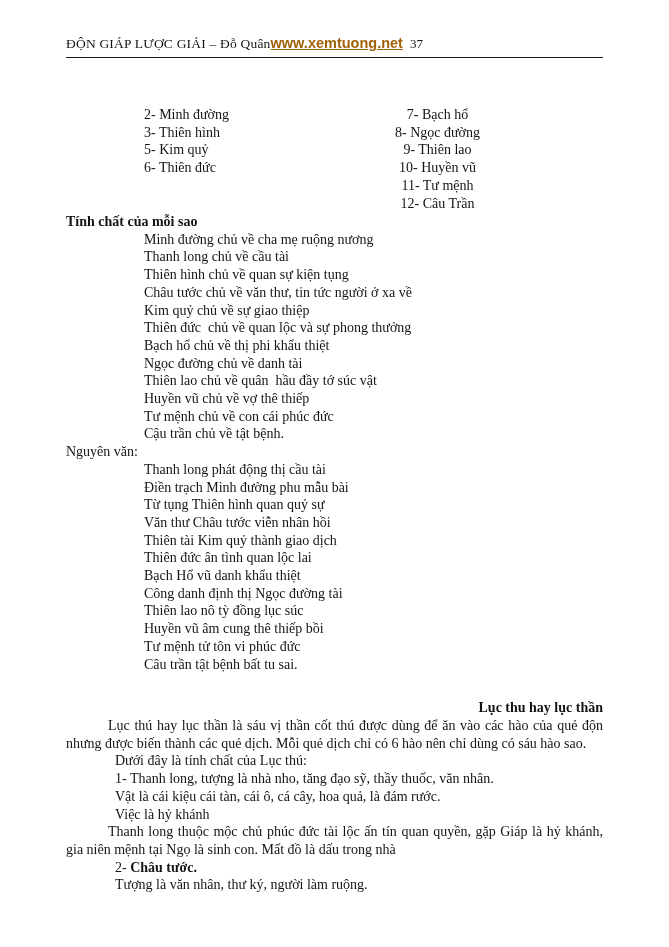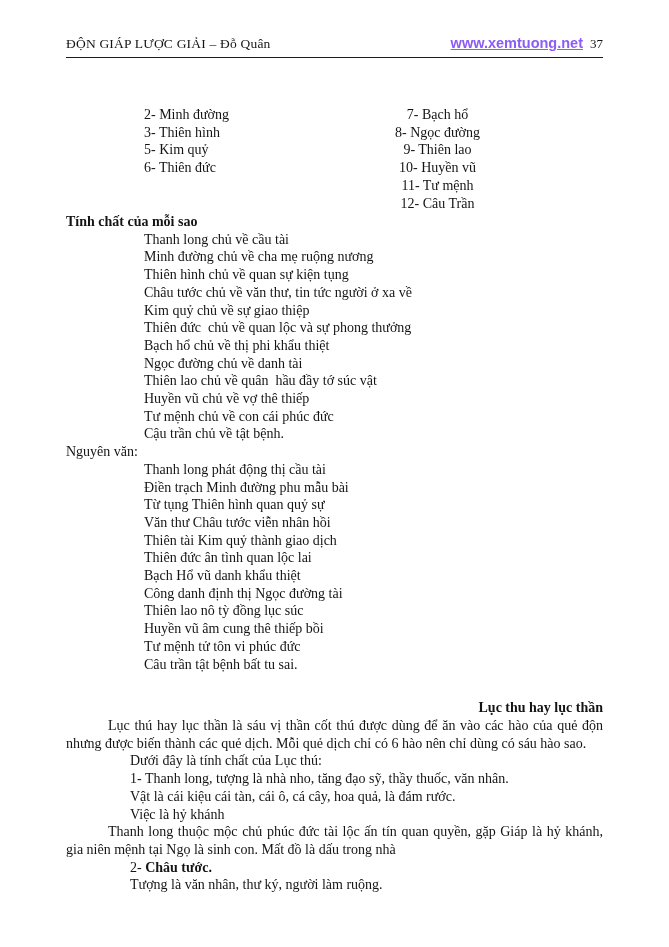--- a/index.html
+++ b/index.html
@@ -10,42 +10,42 @@
     background: #ffffff;
     font-family: "Liberation Serif", serif;
     font-size: 14px;
     color: #141414;
     overflow: hidden;
   }
   
   .header {
     position: absolute;
     top: 35px; left: 66px; width: 537px;
-    display: flex; justify-content: space-between; align-items: baseline;
+    display: flex; justify-content: flex-start; align-items: baseline;
   }
   .header-title { font-size: 13.5px; letter-spacing: 0.2px; white-space: pre; }
   .header-right { display: flex; align-items: baseline; gap: 7px; }
   .header-link {
     font-family: "Liberation Sans", sans-serif;
     font-weight: bold; font-size: 14.5px;
-    color: #8b5cf6; text-decoration: underline; cursor: pointer;
+    color: #a16207; text-decoration: underline; cursor: pointer;
   }
   .header-page { font-size: 13px; }
   .header-rule {
     position: absolute; top: 57px; left: 66px; width: 537px;
     border-top: 1.7px solid #1c1c1c; height: 0;
   }
   
   .content {
     position: absolute;
     top: 76px; left: 66px; width: 537px;
     line-height: 17.7px;
   }
   .line { white-space: pre-wrap; }
-  .indent1 { margin-left: 64px; }   
+  .indent1 { margin-left: 49px; }   
   .indent2 { margin-left: 78px; }   
   .b { font-weight: bold; }
   
   .columns { position: relative; height: 107px; margin-top: 30px; }
   .col-left { margin-left: 78px; }
   .col-right { position: absolute; top: 0; left: 329px; text-align: center; }
   
   .pfirst {
     padding-left: 42px;
     text-align: justify;
@@ -81,22 +81,22 @@
         <div class="line">7- Bạch hổ</div>
         <div class="line">8- Ngọc đường</div>
         <div class="line">9- Thiên lao</div>
         <div class="line">10- Huyền vũ</div>
         <div class="line">11- Tư mệnh</div>
         <div class="line">12- Câu Trần</div>
       </div>
     </div>
 
     <div class="line b">Tính chất của mỗi sao</div>
+    <div class="line indent2">Minh đường chủ về cha mẹ ruộng nương</div>
     <div class="line indent2">Thanh long chủ về cầu tài</div>
-    <div class="line indent2">Minh đường chủ về cha mẹ ruộng nương</div>
     <div class="line indent2">Thiên hình chủ về quan sự kiện tụng</div>
     <div class="line indent2">Châu tước chủ về văn thư, tin tức người ở xa về</div>
     <div class="line indent2">Kim quỷ chủ về sự giao thiệp</div>
     <div class="line indent2">Thiên đức  chủ về quan lộc và sự phong thưởng</div>
     <div class="line indent2">Bạch hổ chủ về thị phi khẩu thiệt</div>
     <div class="line indent2">Ngọc đường chủ về danh tài</div>
     <div class="line indent2">Thiên lao chủ về quân  hầu đầy tớ súc vật</div>
     <div class="line indent2">Huyền vũ chủ về vợ thê thiếp</div>
     <div class="line indent2">Tư mệnh chủ về con cái phúc đức</div>
     <div class="line indent2">Cậu trần chủ về tật bệnh.</div>

